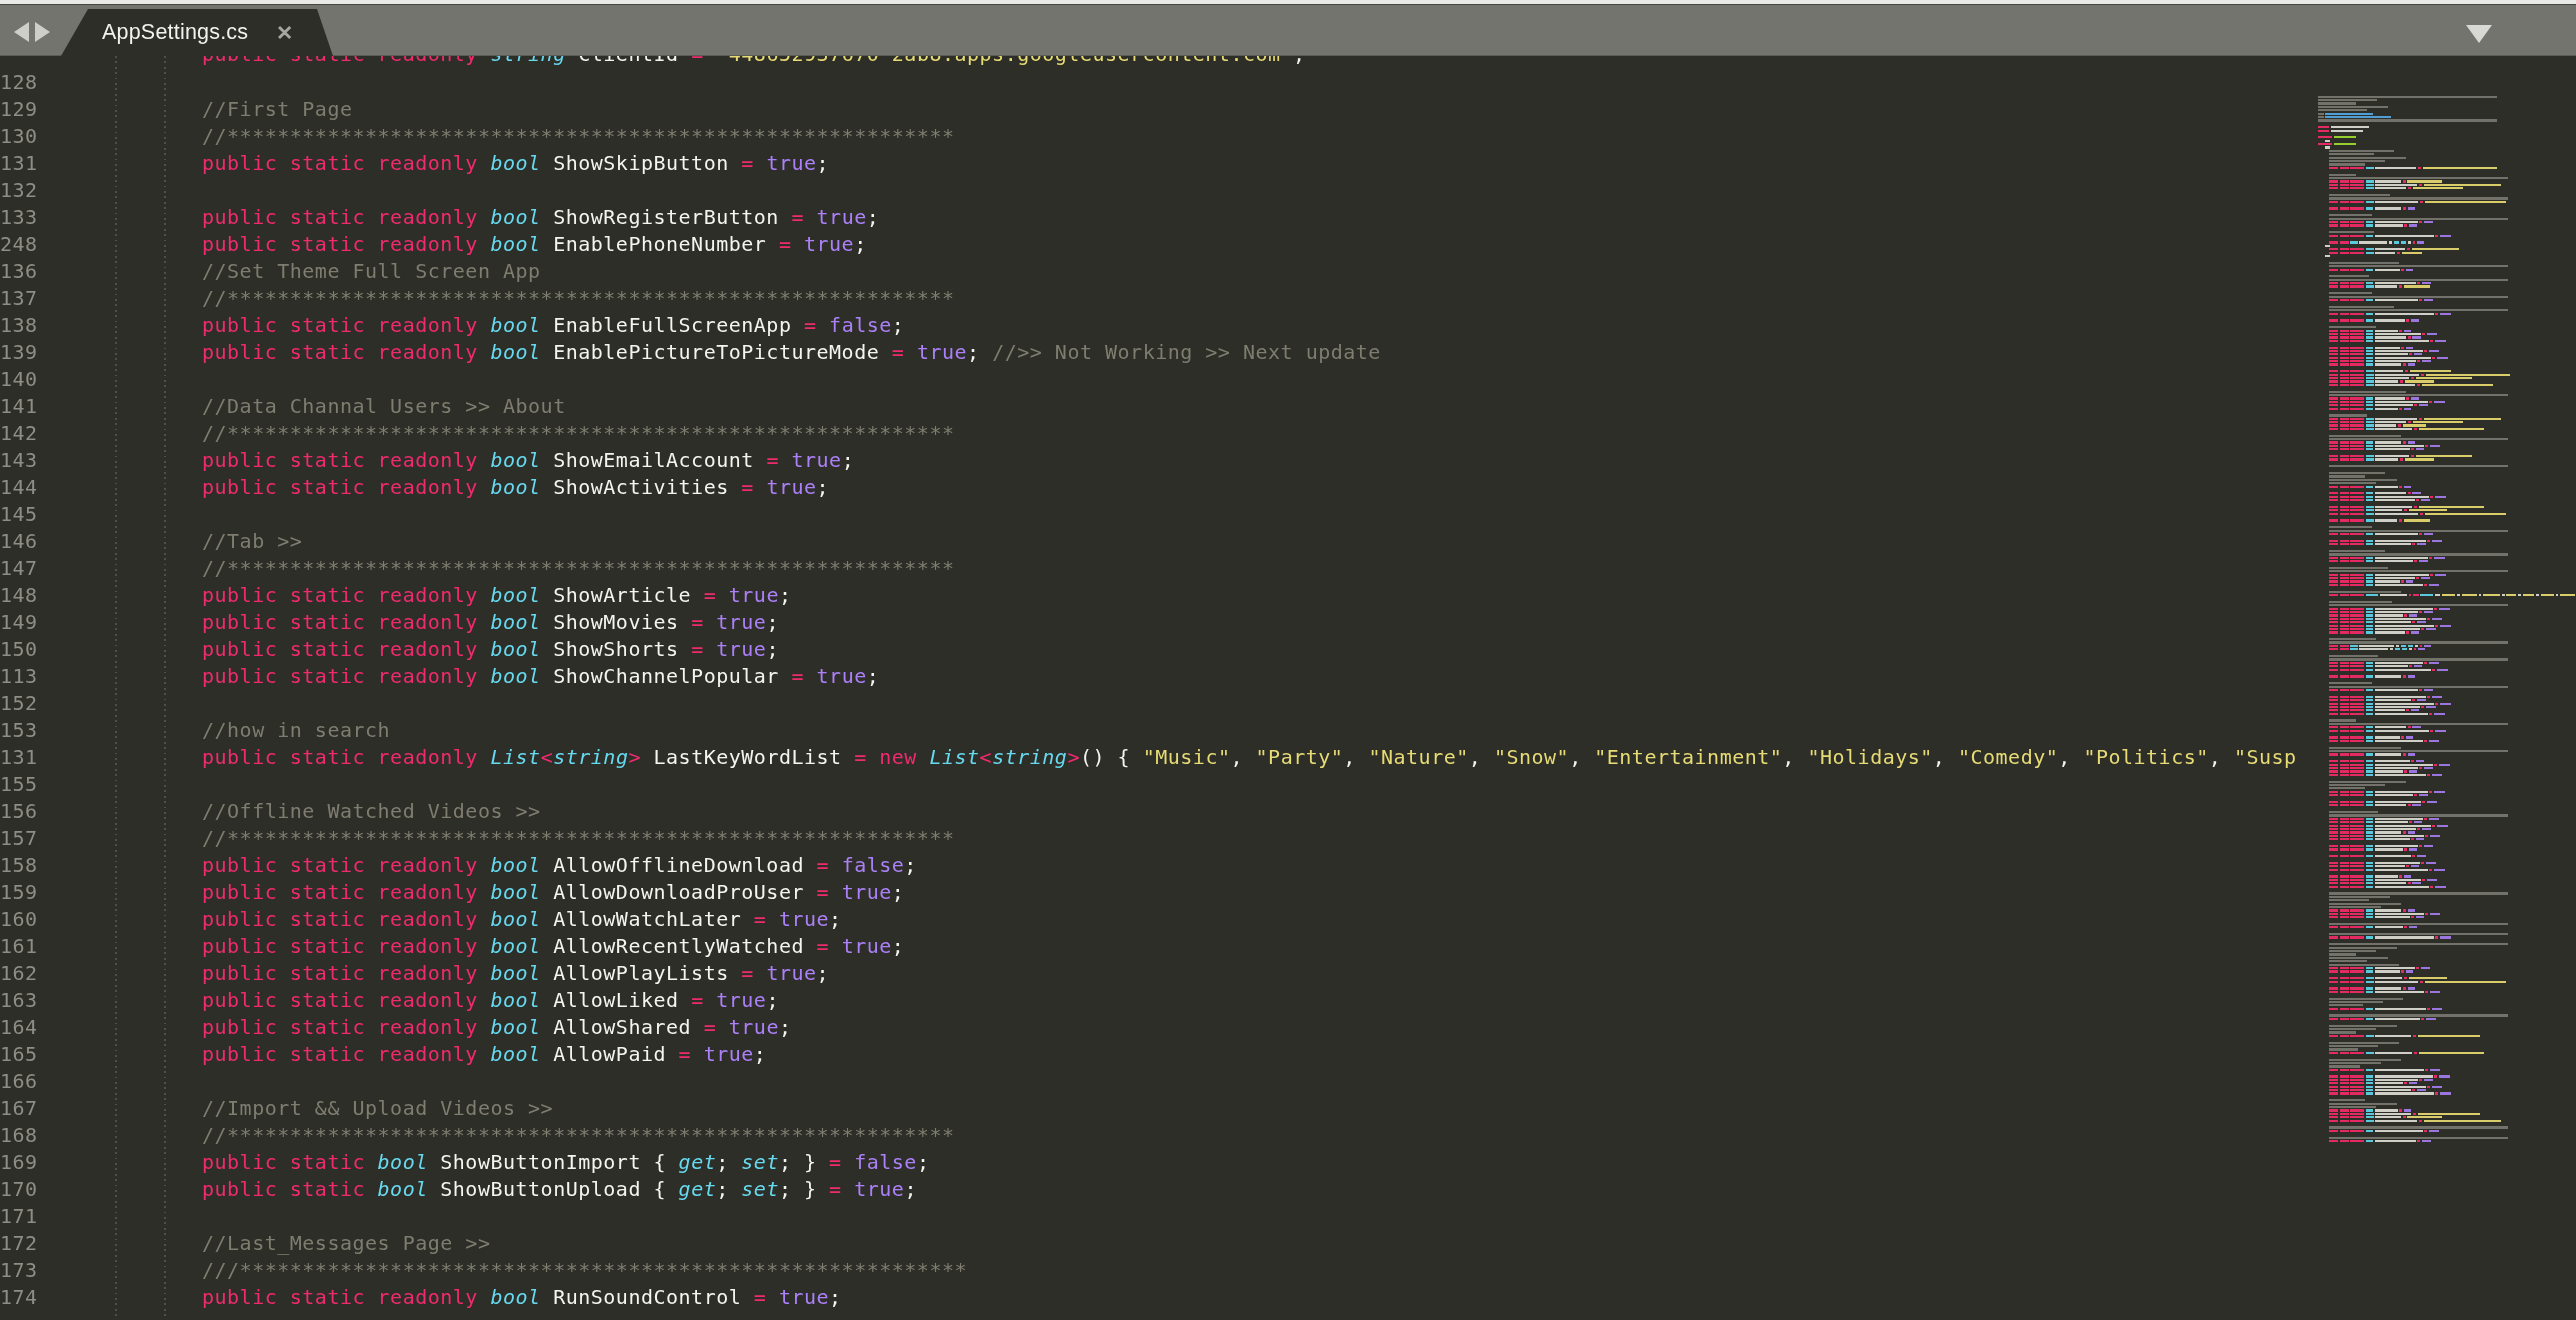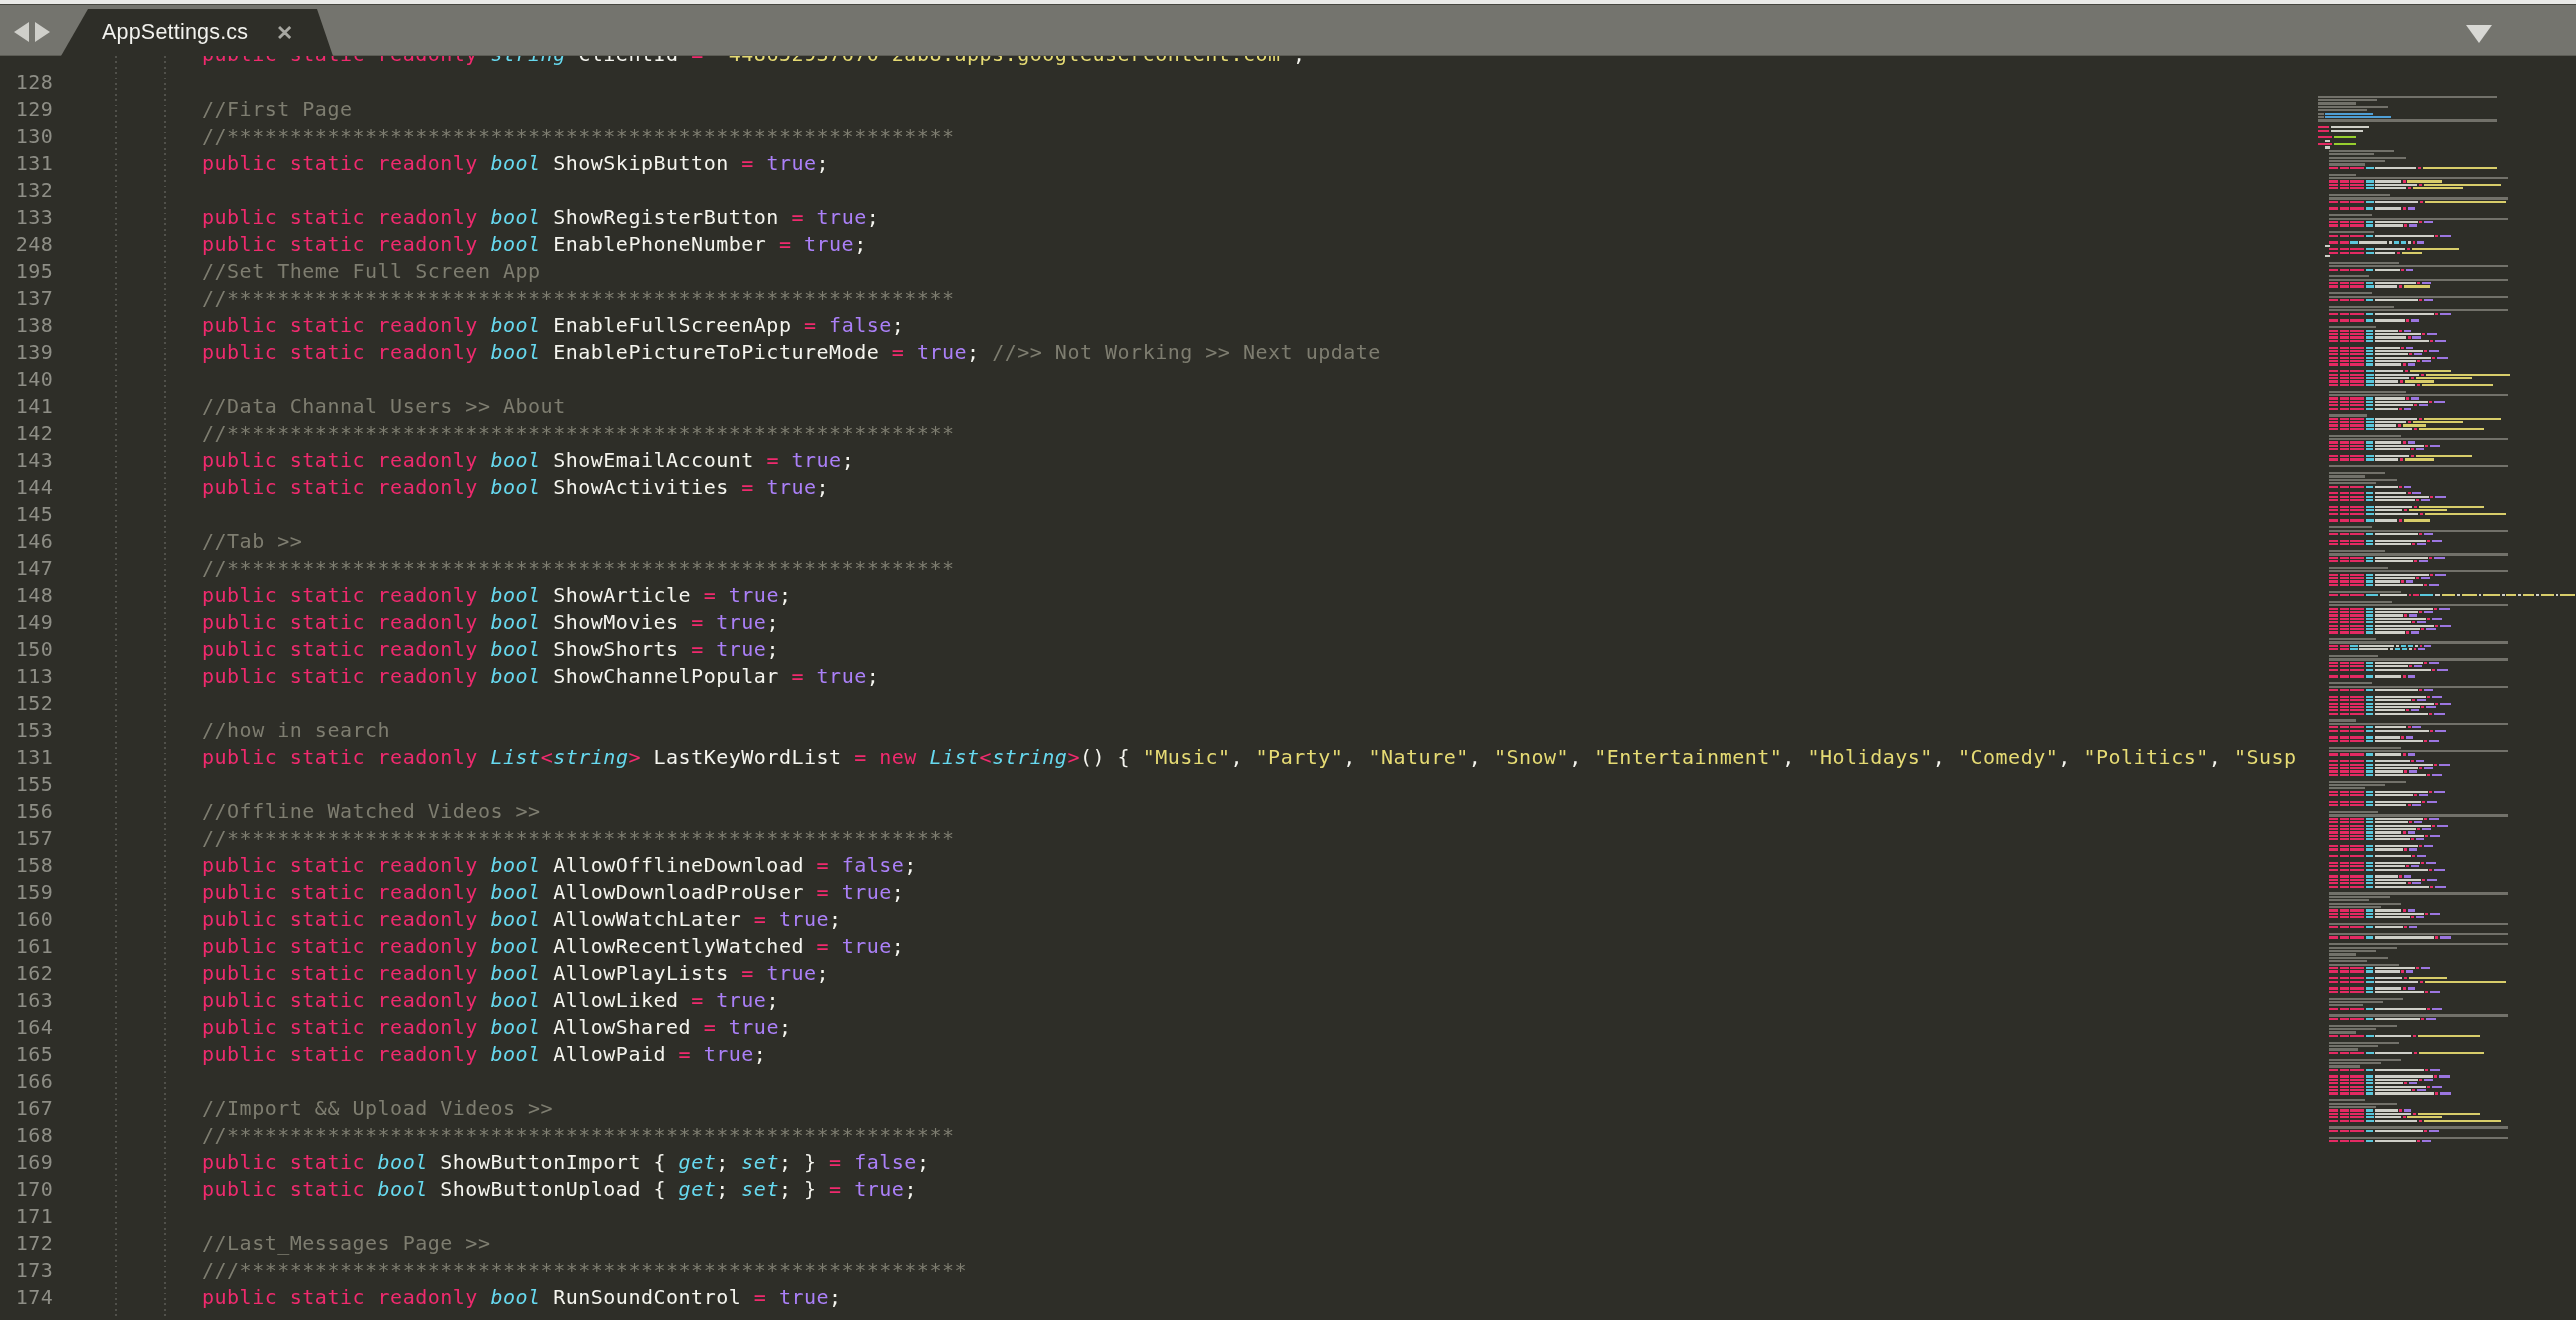--- a/index.html
+++ b/index.html
@@ -34,21 +34,21 @@
   }
   
   .editor{position:absolute;left:0;top:56px;right:0;bottom:0;background:#2e2e28;overflow:hidden;}
   .guide{position:absolute;top:0;bottom:0;width:1.8px;
     background-image:repeating-linear-gradient(to bottom,#50504a 0 1.8px,transparent 1.8px 5.4px);}
   .g1{left:115px;} .g2{left:164px;}
   .code-pane{position:absolute;left:0;top:0;right:0;}
   .sliver{height:12.5px;overflow:hidden;position:relative;}
   .sliver .row{margin-top:-15.2px;}
   .row{height:27px;display:flex;align-items:center;}
-  .num{width:69px;flex:none;text-align:center;color:#8e8e86;font-size:20px;letter-spacing:0.5px;user-select:none;}
+  .num{width:69px;flex:none;text-align:left;color:#8e8e86;font-size:20px;letter-spacing:0.5px;user-select:none;}
   .code{padding-left:133px;white-space:pre;font-size:20px;letter-spacing:0.5px;color:#f5f5ef;}
   .tk-k{color:#f02a6e;}
   .tk-o{color:#f02a6e;}
   .tk-t{color:#67d9ef;font-style:italic;}
   .tk-n{color:#f5f5ef;}
   .tk-w{color:#f5f5ef;}
   .tk-v{color:#ab80f8;}
   .tk-s{color:#e6db74;}
   .tk-c{color:#7e7d70;}
   
@@ -112,21 +112,21 @@
         </div>
         <div class="row">
           <div class="num">133</div>
           <div class="code"><span class="tk-k">public static readonly </span><span class="tk-t">bool</span><span class="tk-n"> ShowRegisterButton </span><span class="tk-o">=</span><span class="tk-n"> </span><span class="tk-v">true</span><span class="tk-n">;</span></div>
         </div>
         <div class="row">
           <div class="num">248</div>
           <div class="code"><span class="tk-k">public static readonly </span><span class="tk-t">bool</span><span class="tk-n"> EnablePhoneNumber </span><span class="tk-o">=</span><span class="tk-n"> </span><span class="tk-v">true</span><span class="tk-n">;</span></div>
         </div>
         <div class="row">
-          <div class="num">195</div>
+          <div class="num">136</div>
           <div class="code"><span class="tk-c">//Set Theme Full Screen App</span></div>
         </div>
         <div class="row">
           <div class="num">137</div>
           <div class="code"><span class="tk-c">//**********************************************************</span></div>
         </div>
         <div class="row">
           <div class="num">138</div>
           <div class="code"><span class="tk-k">public static readonly </span><span class="tk-t">bool</span><span class="tk-n"> EnableFullScreenApp </span><span class="tk-o">=</span><span class="tk-n"> </span><span class="tk-v">false</span><span class="tk-n">;</span></div>
         </div>

